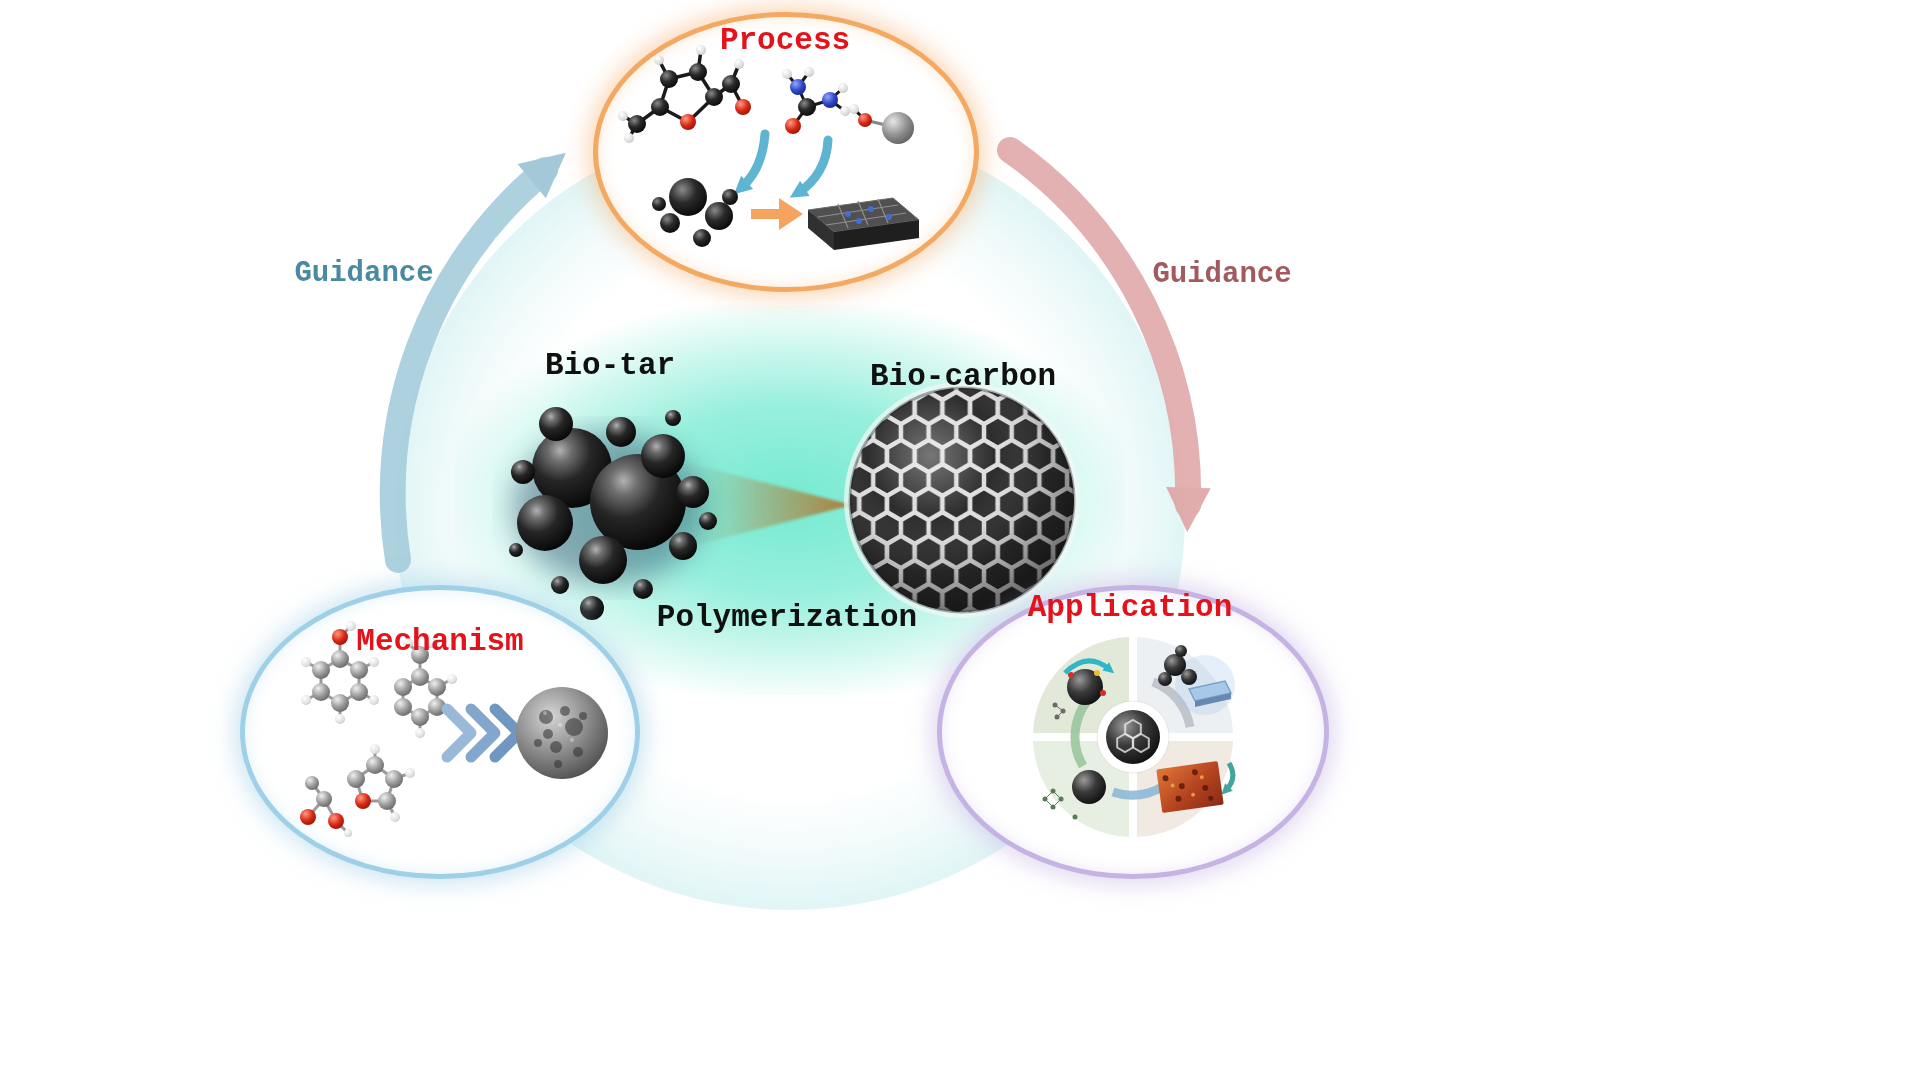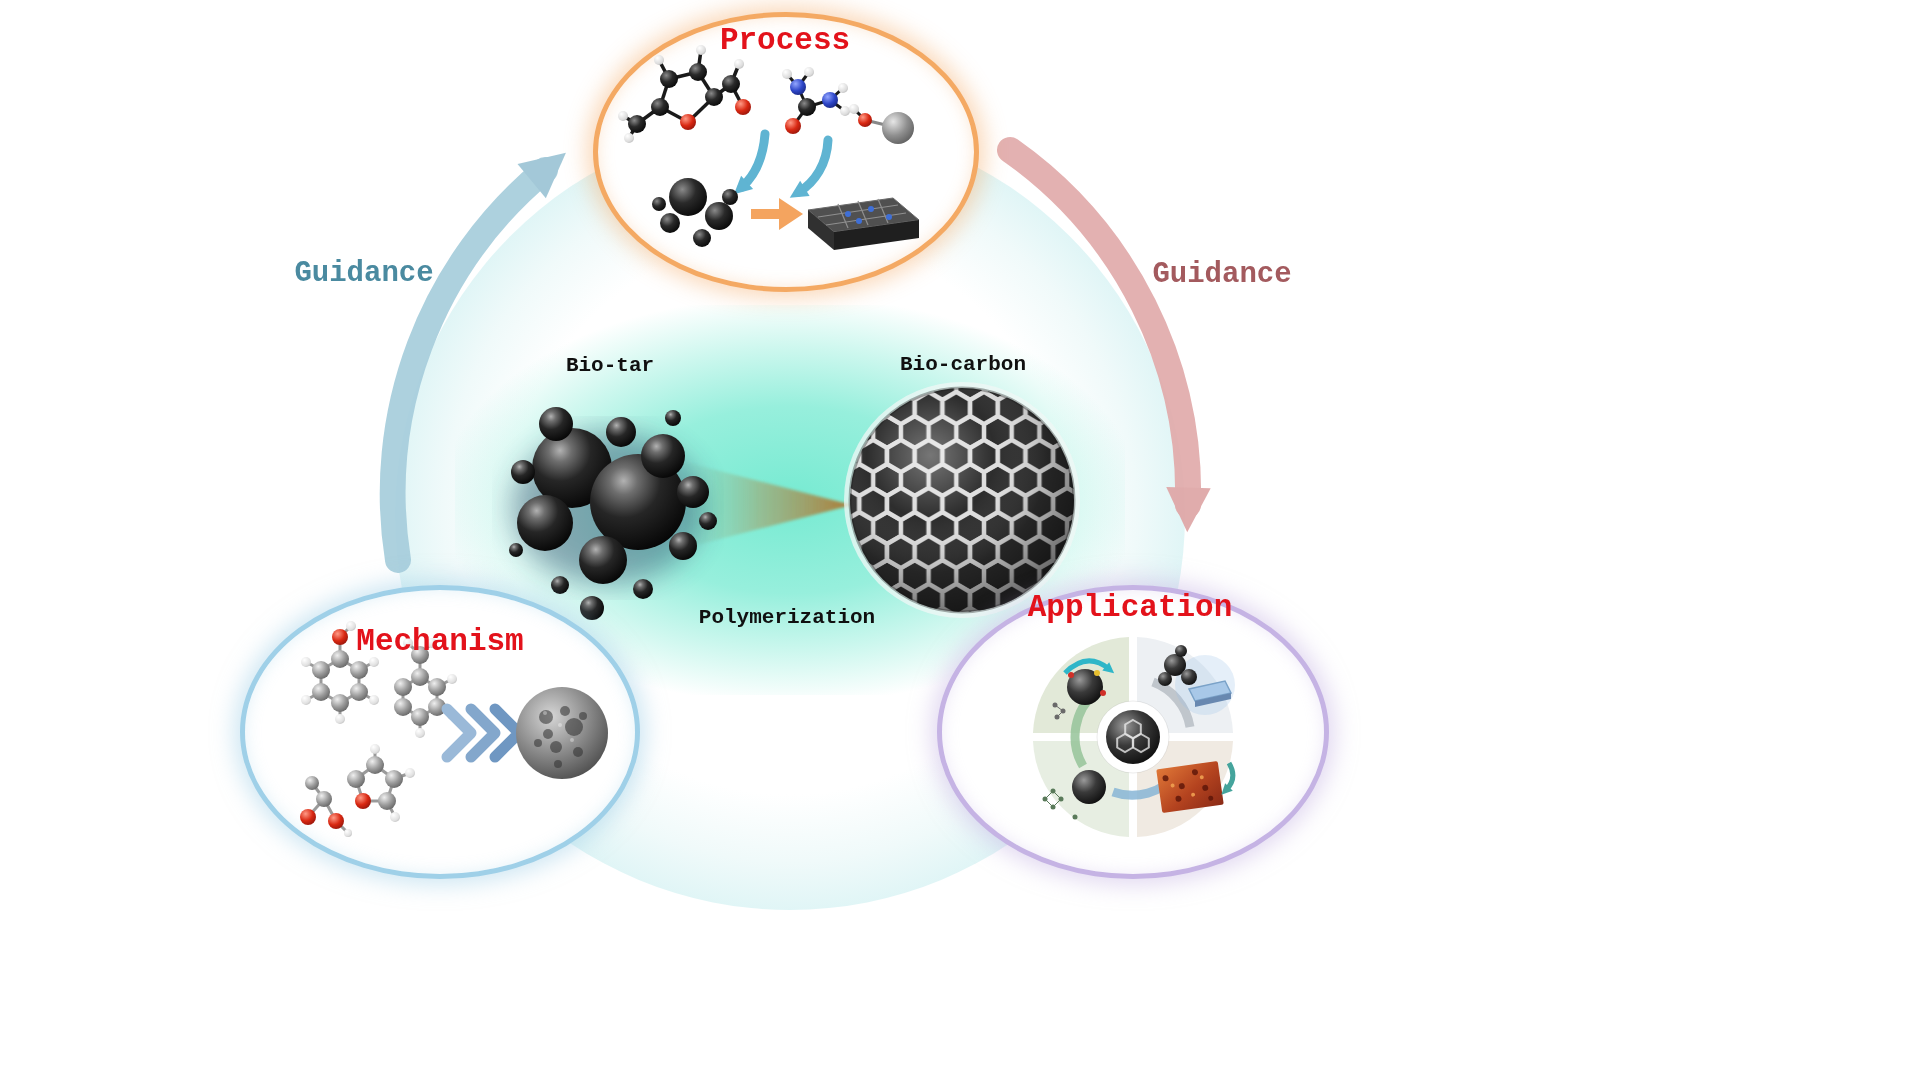--- a/index.html
+++ b/index.html
@@ -24,21 +24,21 @@
     box-shadow:0 0 22px 6px rgba(244,169,99,0.45), inset 0 0 16px rgba(244,169,99,0.28);}
   #mechanism-ellipse{left:240px;top:585px;width:400px;height:294px;
     border:5px solid var(--mechanism-ring,#9fd0e8);
     box-shadow:0 0 22px 6px rgba(159,208,232,0.5), inset 0 0 16px rgba(159,208,232,0.3);}
   #application-ellipse{left:937px;top:585px;width:392px;height:294px;
     border:5px solid var(--application-ring,#c5b3e4);
     box-shadow:0 0 22px 6px rgba(197,179,228,0.5), inset 0 0 16px rgba(197,179,228,0.3);}
   
   .lbl{position:absolute;transform:translate(-50%,-50%);font-weight:700;white-space:nowrap;z-index:8}
   .node-title{font-size:31px;color:var(--node-title-red,#e3121b)}
-  .center-lbl{font-size:21px;color:var(--center-text,#101010)}
+  .center-lbl{font-size:31px;color:var(--center-text,#101010)}
   .side-lbl{font-size:29px}
   #guidance-label{color:var(--guidance-text,#4a8aa0)}
   #purpose-label{color:var(--purpose-text,#a35a5e)}
   svg{display:block}
 </style>
 </head>
 <body>
 
 <div id="stage">
 
@@ -507,16 +507,16 @@
   </div>
 
   <div class="lbl node-title" id="process-label" style="left:785px;top:40px">Process</div>
   <div class="lbl node-title" id="mechanism-label" style="left:440px;top:641px">Mechanism</div>
   <div class="lbl node-title" id="application-label" style="left:1130px;top:607px">Application</div>
 
   <div class="lbl side-lbl" id="guidance-label" style="left:364px;top:273px">Guidance</div>
   <div class="lbl side-lbl" id="purpose-label" style="left:1222px;top:274px">Guidance</div>
 
   <div class="lbl center-lbl" id="bio-tar-label" style="left:610px;top:365px">Bio-tar</div>
-  <div class="lbl center-lbl" id="bio-carbon-label" style="left:963px;top:364px">Bio-carbon</div>
+  <div class="lbl center-lbl" id="bio-carbon-label" style="left:963px;top:376px">Bio-carbon</div>
   <div class="lbl center-lbl" id="polymerization-label" style="left:787px;top:617px">Polymerization</div>
 
 </div>
 
 </body></html>

